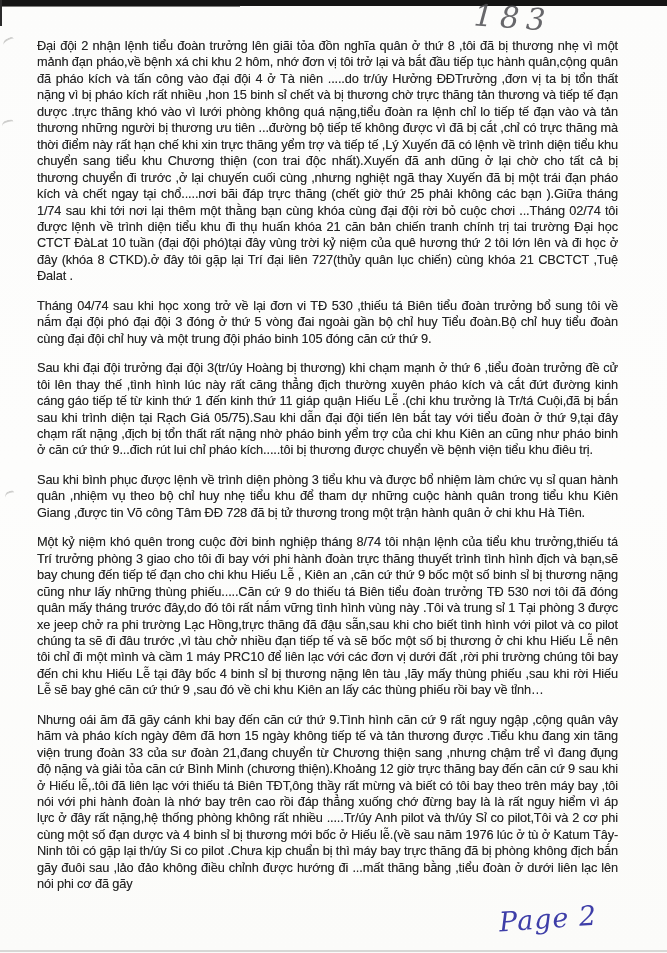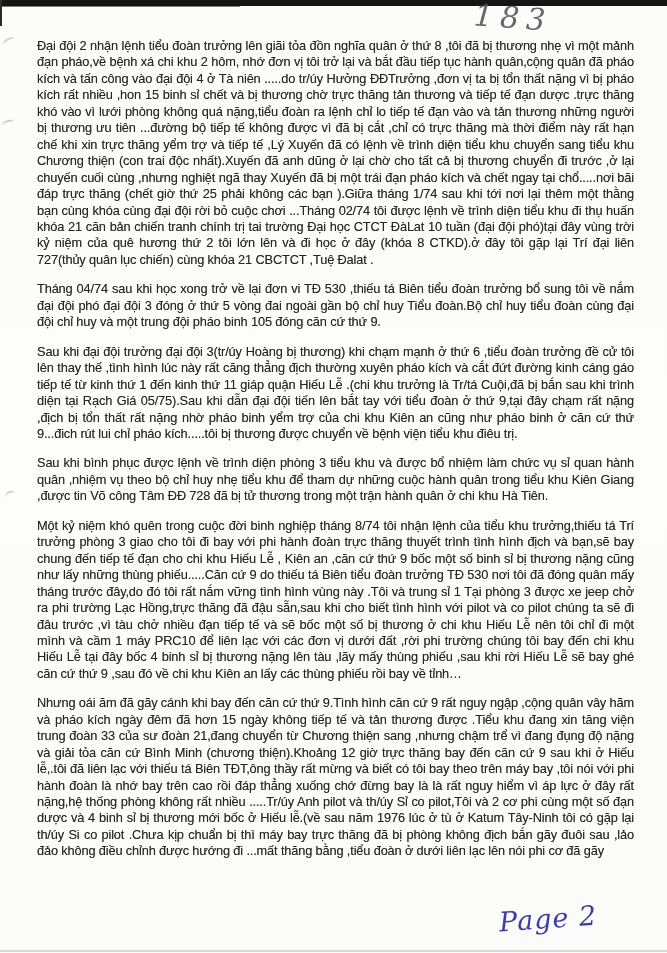--- a/index.html
+++ b/index.html
@@ -57,21 +57,21 @@
   
   .content{
     position:absolute;left:37px;top:38px;width:597px;
     font-size:12.8px;
     line-height:16.45px;
     letter-spacing:-0.15px;
     color:#262626;
     text-align:justify;
   }
   .content p{
-    margin:0 0 13px 0;
+    margin:0 16px 13px 0;
     text-shadow:0 0 0.4px rgba(50,50,50,.5);
   }
   
   .smudge{
     position:absolute;
     width:12px;height:7px;
     border-top:2px solid rgba(120,120,118,.35);
     border-radius:60% 40% 50% 50%;
   }
   .smudge.s1{left:3px;top:38px;transform:rotate(-24deg);}

